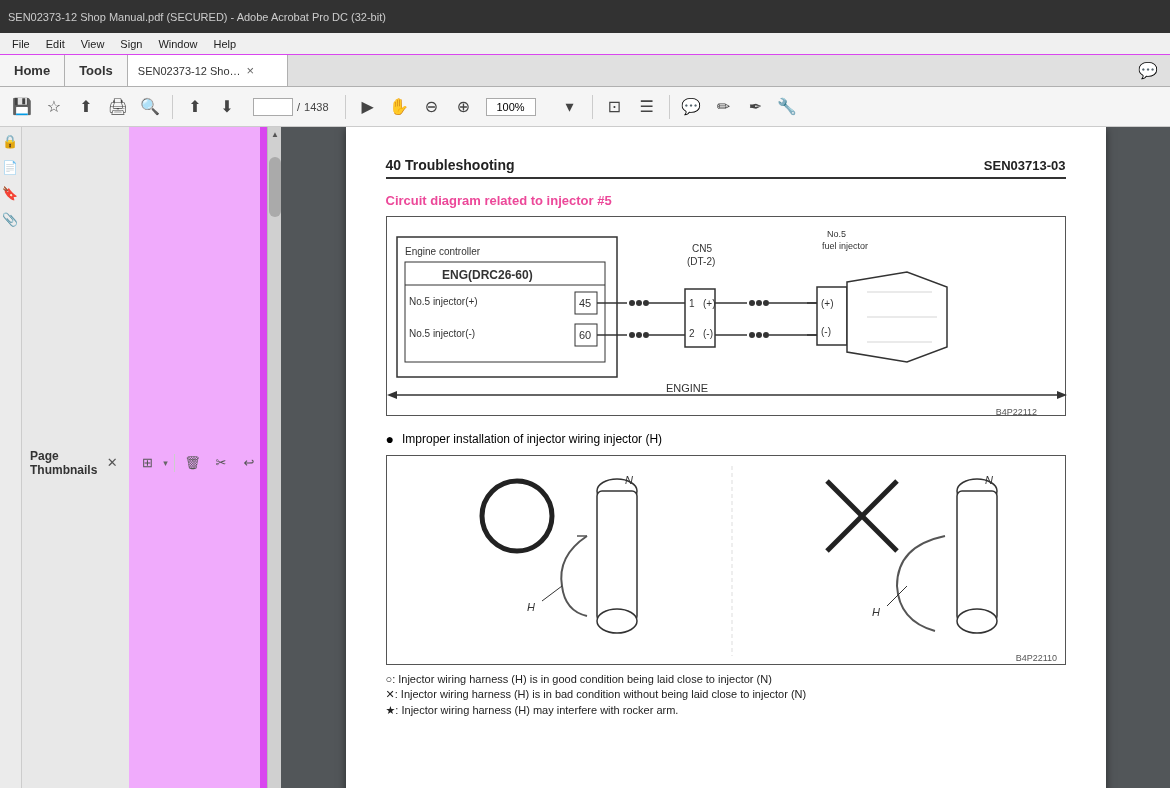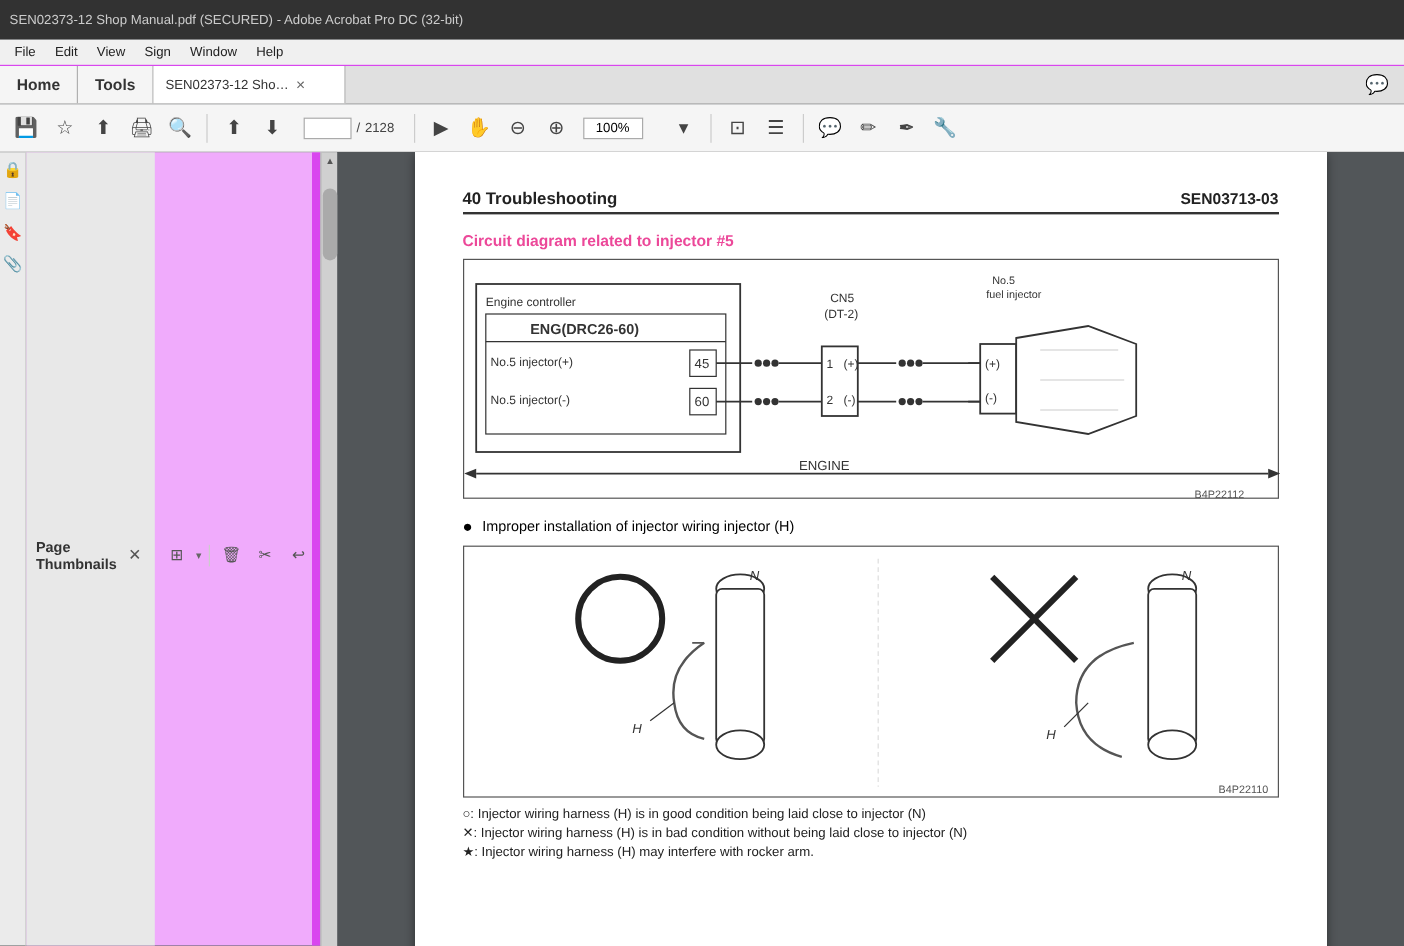--- a/index.html
+++ b/index.html
@@ -385,21 +385,21 @@
   <button class="toolbar-btn" title="Bookmark">☆</button>
   <button class="toolbar-btn" title="Share">⬆</button>
   <button class="toolbar-btn" title="Print">🖨</button>
   <button class="toolbar-btn" title="Find">🔍</button>
   <div class="toolbar-sep"></div>
   <button class="toolbar-btn" title="Previous Page">⬆</button>
   <button class="toolbar-btn" title="Next Page">⬇</button>
   <div class="page-nav">
     <input type="text" style="">
     <span>/</span>
-    <span>2128</span>
+    <span>1438</span>
   </div>
   <div class="toolbar-sep"></div>
   <button class="toolbar-btn" title="Select">▶</button>
   <button class="toolbar-btn" title="Hand">✋</button>
   <button class="toolbar-btn" title="Zoom Out">⊖</button>
   <button class="toolbar-btn" title="Zoom In">⊕</button>
   <div class="zoom-control">
     <span class="zoom-display">100%</span>
     <button class="toolbar-btn">▾</button>
   </div>

